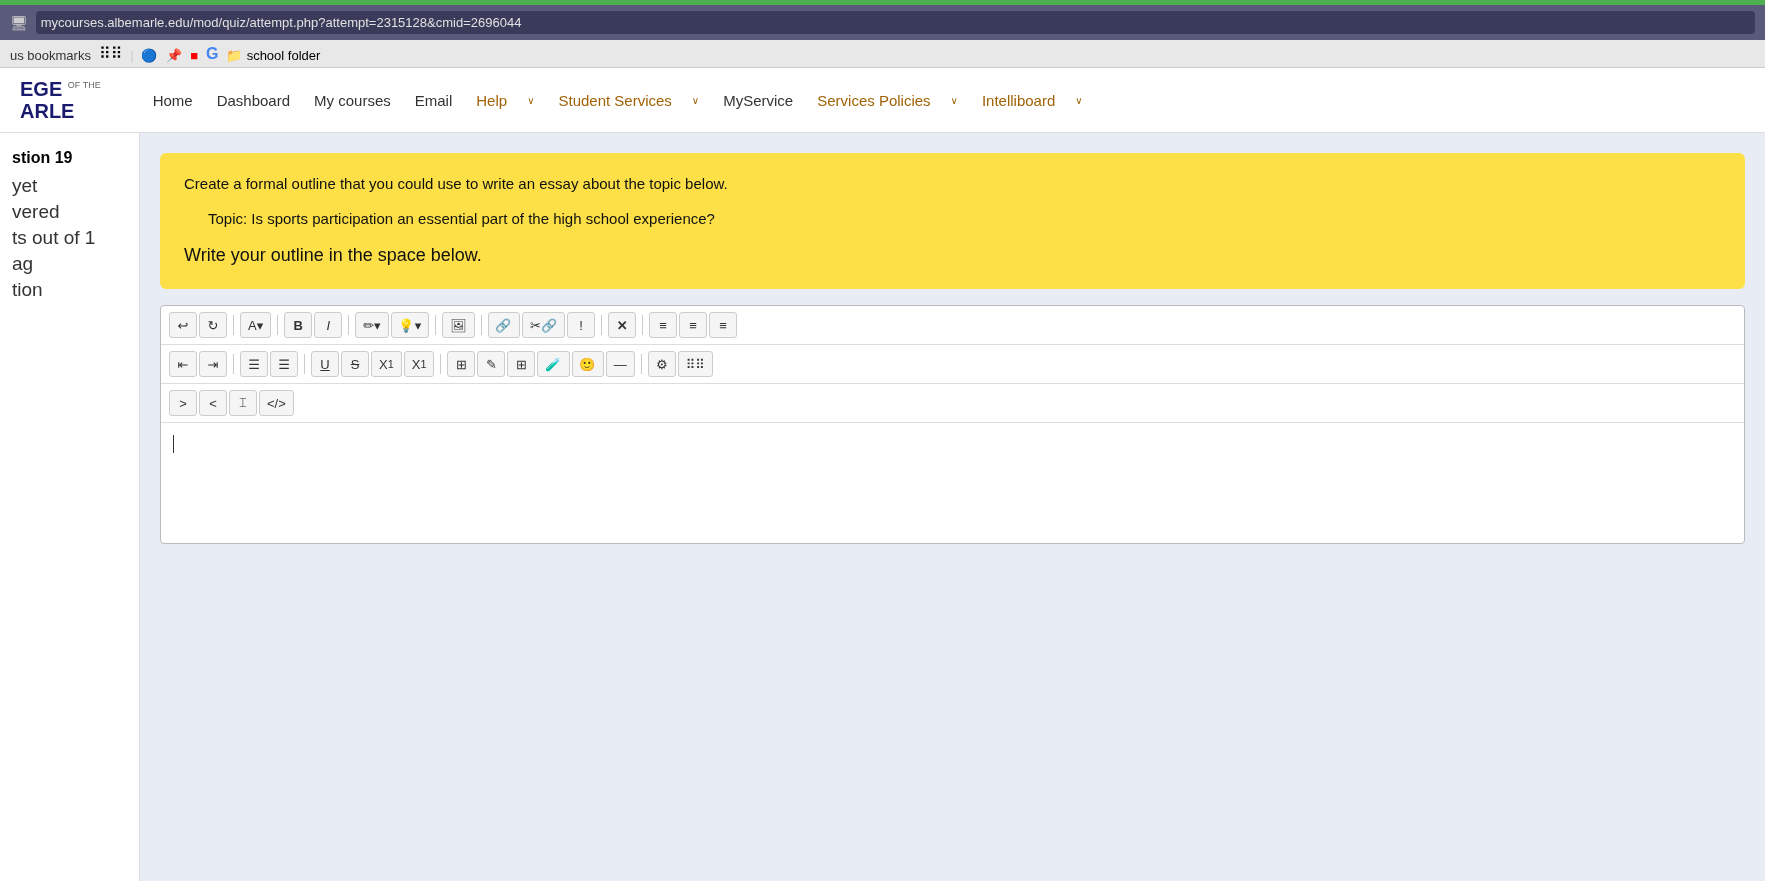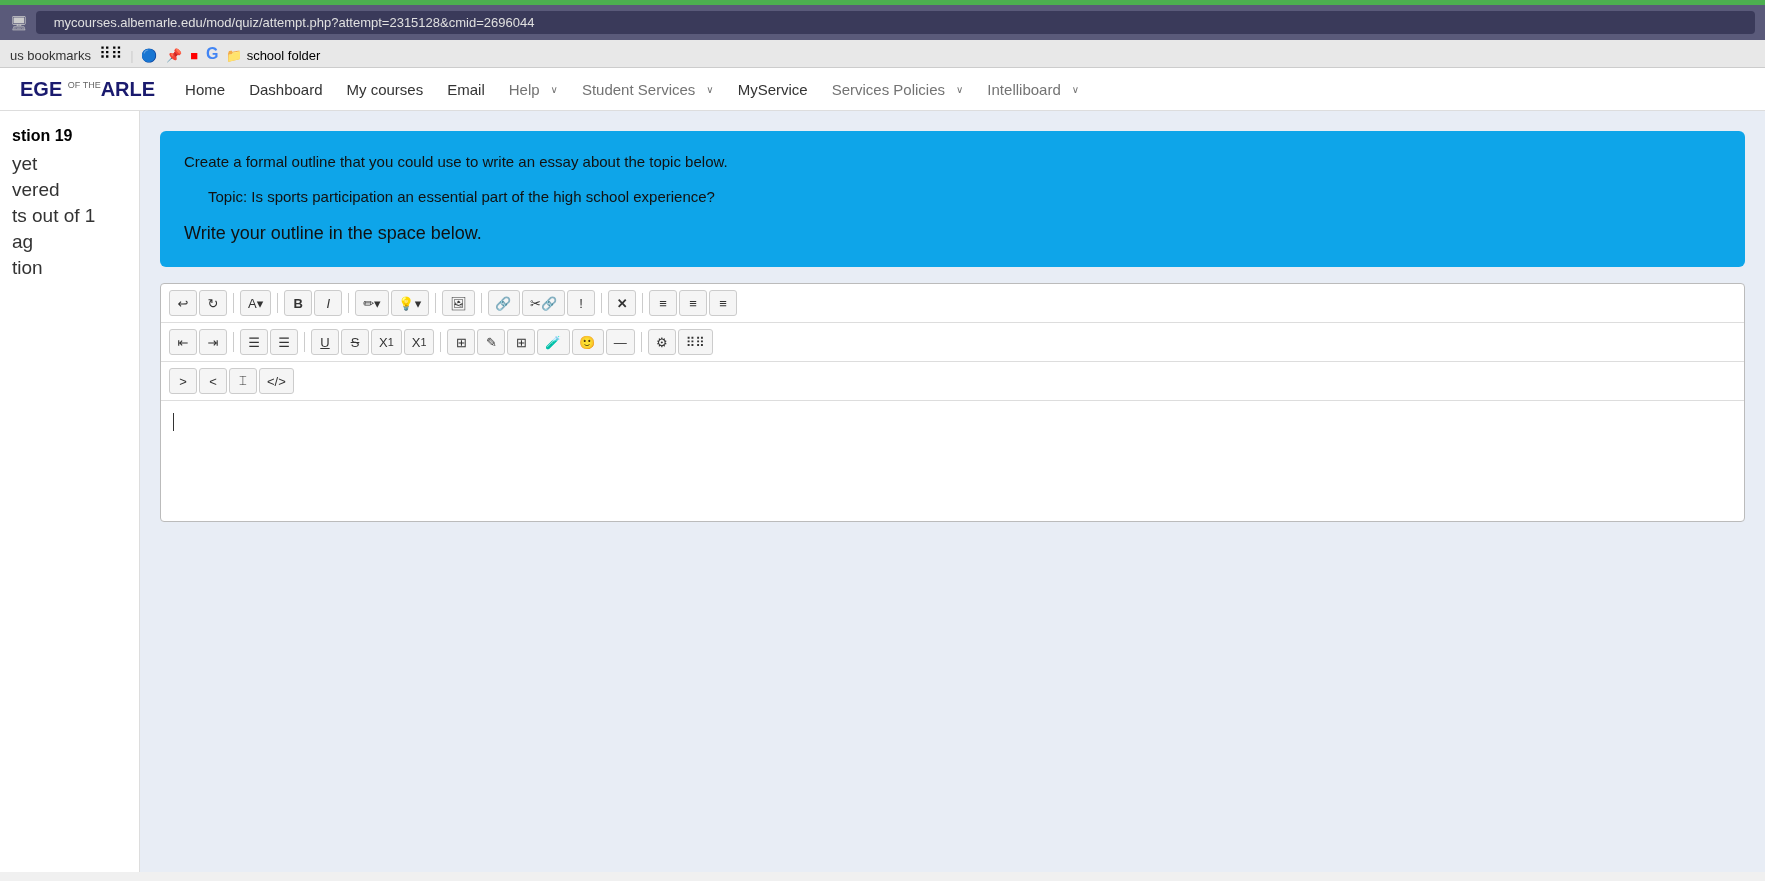--- a/index.html
+++ b/index.html
@@ -14,21 +14,21 @@
       gap: 8px;
     }
     .browser-tab-icon {
       color: #ccc;
       font-size: 14px;
     }
     .address-bar {
       background: #3a3a5a;
       color: #e0e0e0;
       flex: 1;
-      padding: 4px 18px;
+      padding: 4px 5px;
       border-radius: 4px;
       font-size: 13px;
     }
 
     
     .bookmarks-bar {
       background: #e8e8e8;
       padding: 4px 10px;
       display: flex;
       align-items: flex-end;
@@ -49,48 +49,48 @@
       background: #fff;
       padding: 10px 20px;
       display: flex;
       align-items: center;
       gap: 24px;
       border-bottom: 1px solid #ddd;
       flex-wrap: wrap;
     }
     .logo-area {
       display: flex;
-      flex-direction: row;
+      flex-direction: column;
       line-height: 1.1;
-      margin-right: 6px;
+      margin-right: 28px;
     }
     .logo-top {
       font-size: 20px;
       font-weight: bold;
       color: #1a1a6e;
     }
     .logo-bottom {
       font-size: 20px;
       font-weight: bold;
       color: #1a1a6e;
     }
     .nav-link {
       color: #333;
       text-decoration: none;
       font-size: 15px;
       cursor: pointer;
       white-space: nowrap;
     }
     .nav-link-dropdown {
-      color: #737373;
+      color: #a16207;
       font-size: 15px;
       cursor: pointer;
       display: flex;
       align-items: center;
-      gap: 11px;
+      gap: 20px;
       white-space: nowrap;
     }
     .chevron {
       font-size: 10px;
     }
 
     
     .main-layout {
       display: flex;
       min-height: calc(100vh - 120px);
@@ -116,21 +116,21 @@
 
     
     .content-area {
       flex: 1;
       padding: 20px;
       background: #e8edf5;
     }
 
     
     .question-box {
-      background: #0ea5e9;
+      background: #fde047;
       border-radius: 6px;
       padding: 20px 24px;
       margin-bottom: 16px;
     }
     .question-text {
       font-size: 15px;
       color: #111;
       margin-bottom: 12px;
       line-height: 1.5;
     }

